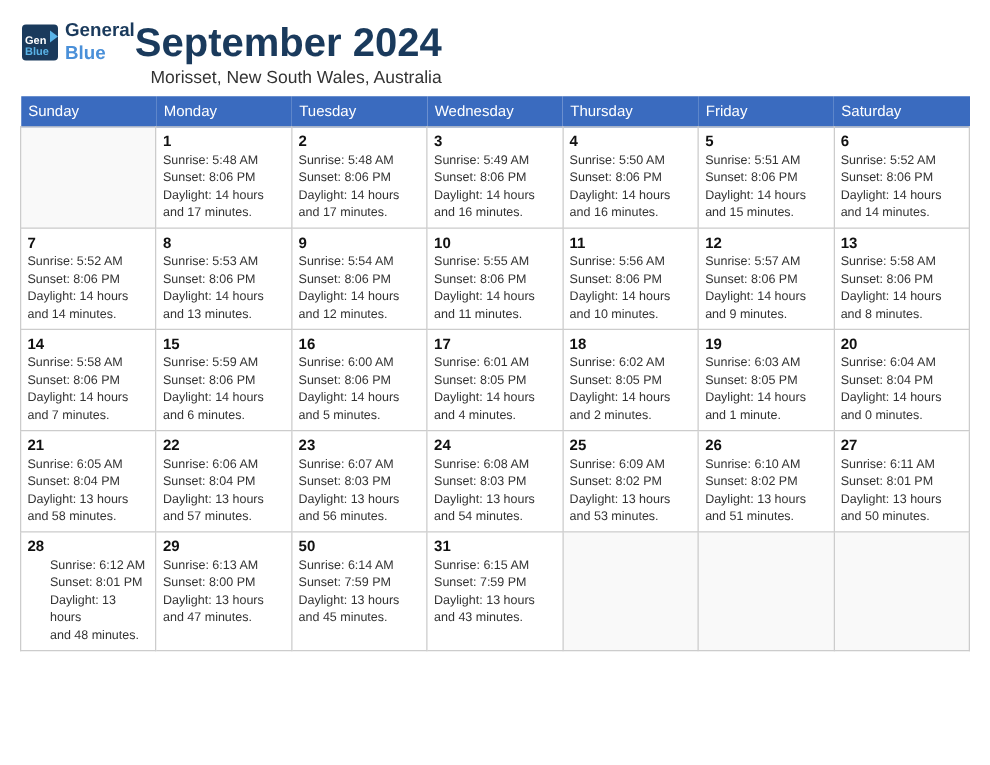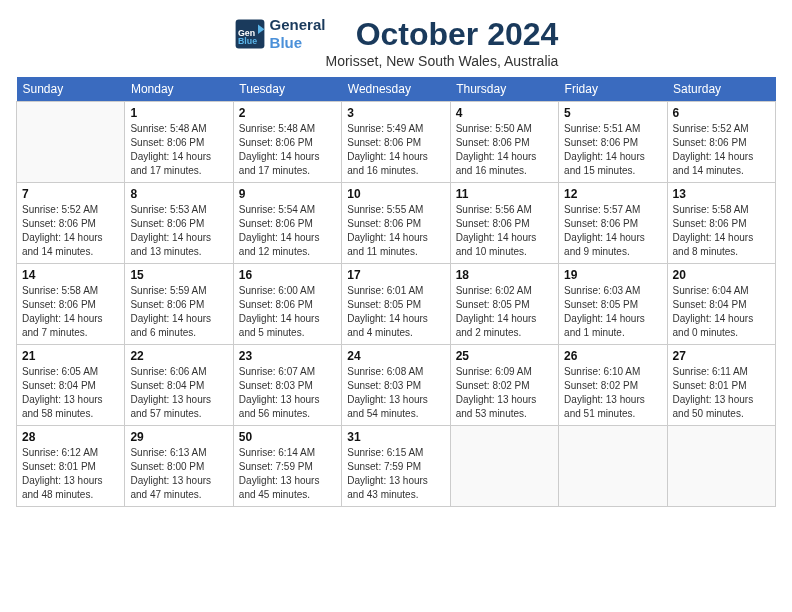--- a/index.html
+++ b/index.html
@@ -5,21 +5,21 @@
     * { box-sizing: border-box; margin: 0; padding: 0; }
     body {
       font-family: Arial, sans-serif;
       background: #fff;
       width: 792px;
       min-height: 612px;
       padding: 16px;
     }
     .header {
       display: flex;
-      justify-content: center;
+      justify-content: flex-start;
       align-items: flex-start;
       margin-bottom: 8px;
     }
     .logo {
       display: flex;
       align-items: center;
       gap: 4px;
     }
     .logo-icon {
       width: 32px;
@@ -84,21 +84,21 @@
       <polygon points="30,8 38,14 30,20" fill="#5ab4e8"></polygon>
     </svg>
     <div>
       <div style="font-size:15px;font-weight:bold;color:#1a3a5c;line-height:1.2">
         <span style="color:#1a3a5c">General</span>
       </div>
       <div style="font-size:15px;font-weight:bold;color:#4a90d9;line-height:1.2">Blue</div>
     </div>
   </div>
   <div class="title-block">
-    <div class="month-title">October 2024</div>
+    <div class="month-title">September 2024</div>
     <div class="location">Morisset, New South Wales, Australia</div>
   </div>
 </div>
 
 <table>
   <thead>
     <tr>
     <th>Sunday</th>
         <th>Monday</th>
         <th>Tuesday</th>
@@ -303,21 +303,21 @@
           <div class="day-num">27</div>
           <div class="day-info" style="white-space: pre-line;">Sunrise: 6:11 AM
 Sunset: 8:01 PM
 Daylight: 13 hours
 and 50 minutes.</div>
         </td>
       </tr>
       <tr>
         <td>
           <div class="day-num">28</div>
-          <div class="day-info" style="white-space: pre-line;">Sunrise: 6:12 AM
+          <div class="day-info" style="white-space: pre-line; margin-left: 18px;">Sunrise: 6:12 AM
 Sunset: 8:01 PM
 Daylight: 13 hours
 and 48 minutes.</div>
         </td>
         <td>
           <div class="day-num">29</div>
           <div class="day-info" style="white-space: pre-line;">Sunrise: 6:13 AM
 Sunset: 8:00 PM
 Daylight: 13 hours
 and 47 minutes.</div>

